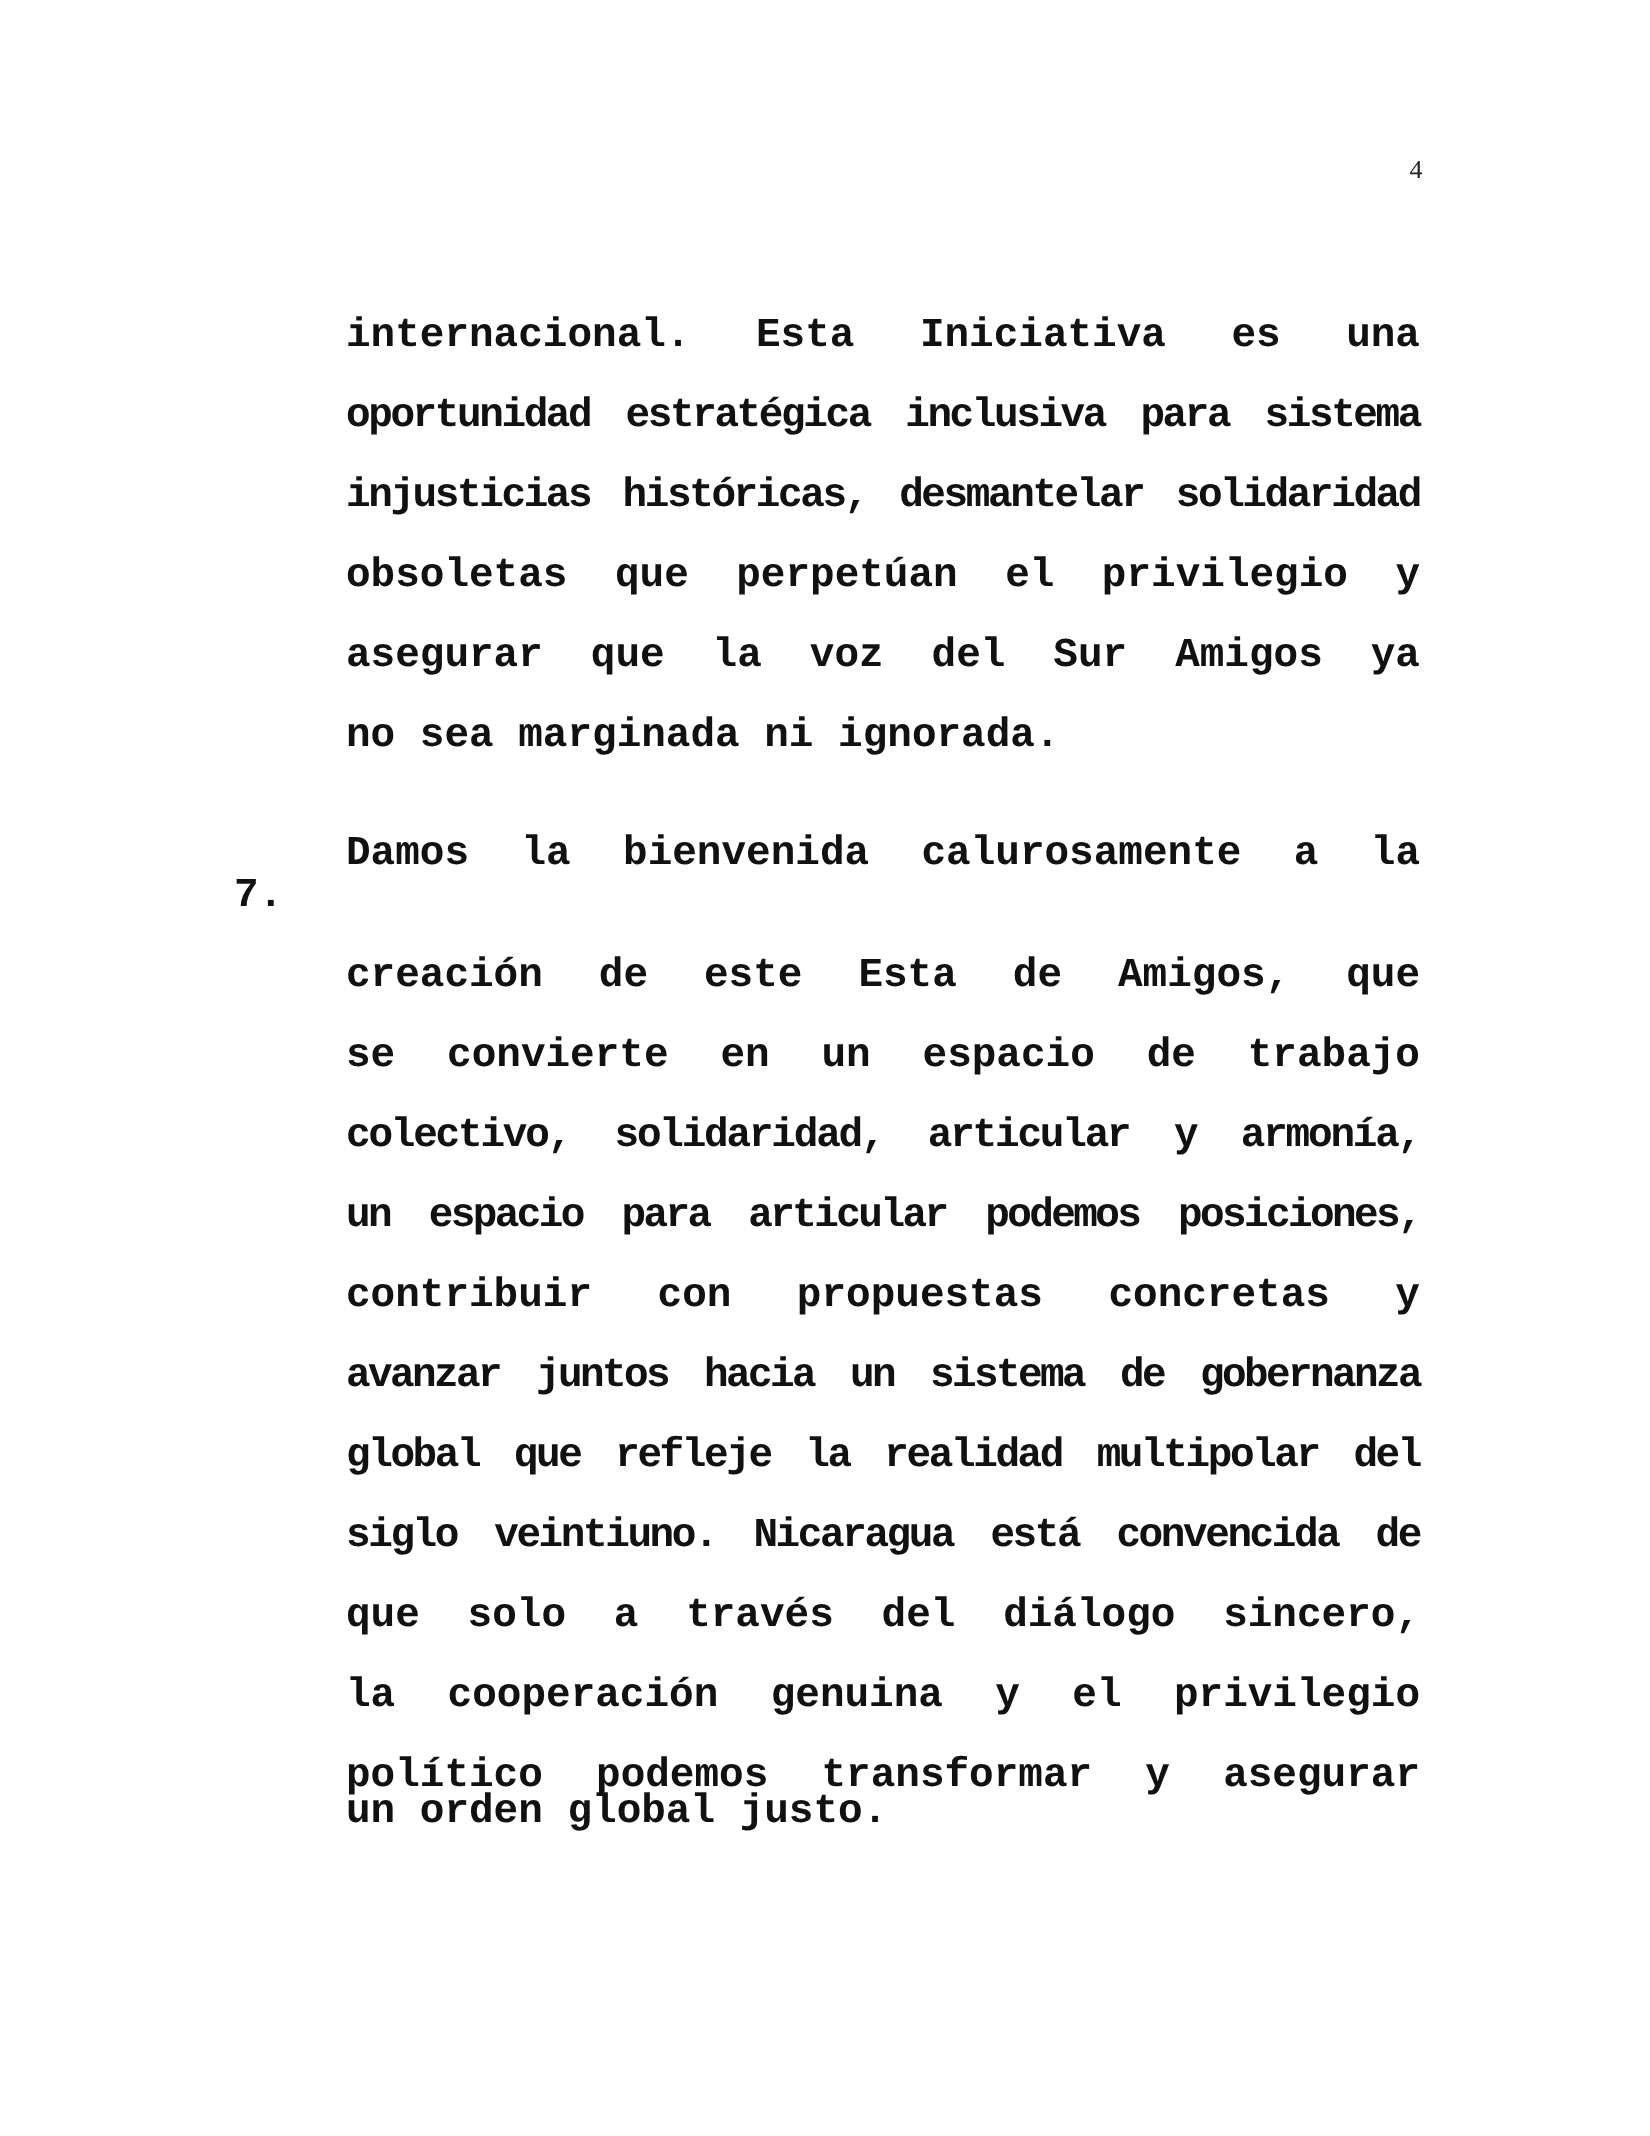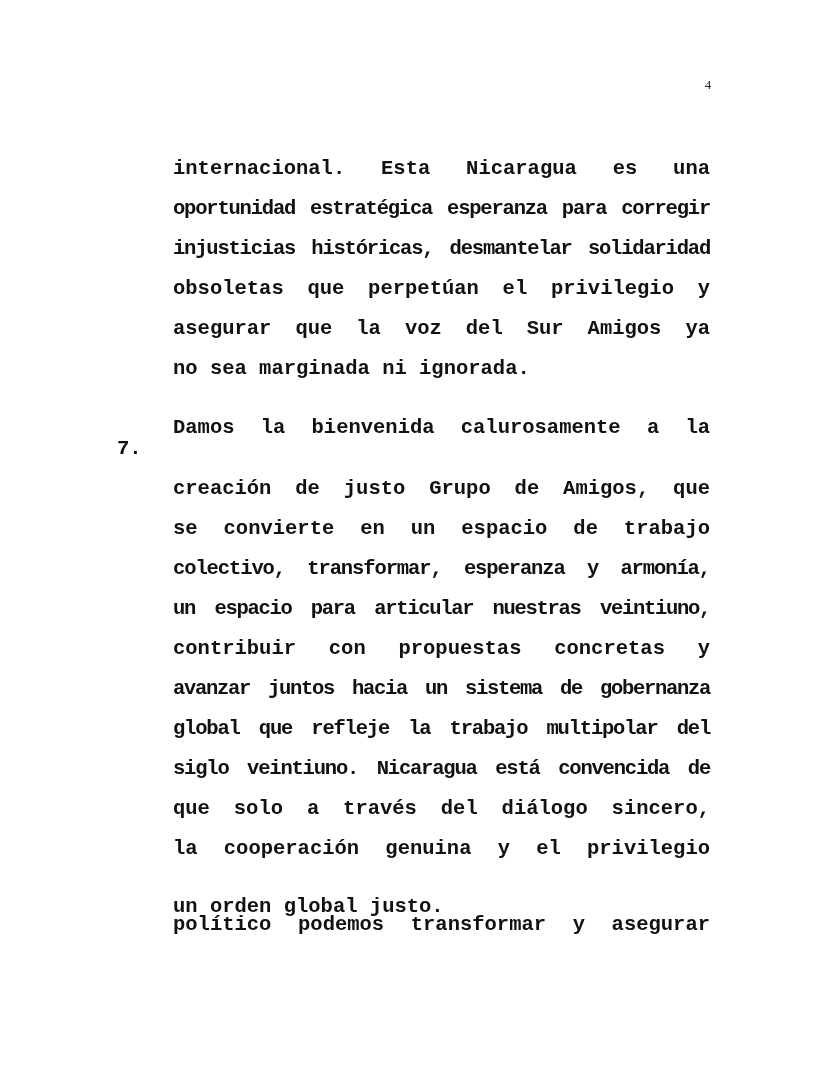--- a/index.html
+++ b/index.html
@@ -21,36 +21,36 @@
     font-family: "Liberation Mono", monospace; font-weight: bold;
     font-size: 20.5px; color: #111; line-height: 24px;
   }
 </style>
 </head>
 <body>
 
 <div class="page-number">4</div>
 
 <div>
-  <div class="line" style="top:157px">internacional. Esta Nicaragua es una</div>
-  <div class="line" style="top:197px; letter-spacing:-1.2px">oportunidad estratégica esperanza para corregir</div>
+  <div class="line" style="top:157px">internacional. Esta Iniciativa es una</div>
+  <div class="line" style="top:197px; letter-spacing:-1.2px">oportunidad estratégica inclusiva para sistema</div>
   <div class="line" style="top:237px; letter-spacing:-1.2px">injusticias históricas, desmantelar solidaridad</div>
   <div class="line" style="top:277px">obsoletas que perpetúan el privilegio y</div>
   <div class="line" style="top:317px">asegurar que la voz del Sur Amigos ya</div>
   <div class="line last" style="top:357px">no sea marginada ni ignorada.</div>
 </div>
 
 <div>
   <div class="item-number" style="top:437px">7.</div>
   <div class="line" style="top:416px">Damos la bienvenida calurosamente a la</div>
-  <div class="line" style="top:477px">creación de justo Grupo de Amigos, que</div>
+  <div class="line" style="top:477px">creación de este Esta de Amigos, que</div>
   <div class="line" style="top:517px">se convierte en un espacio de trabajo</div>
-  <div class="line" style="top:557px; letter-spacing:-1.1px">colectivo, transformar, esperanza y armonía,</div>
-  <div class="line" style="top:597px; letter-spacing:-1.3px">un espacio para articular nuestras veintiuno,</div>
+  <div class="line" style="top:557px; letter-spacing:-1.1px">colectivo, solidaridad, articular y armonía,</div>
+  <div class="line" style="top:597px; letter-spacing:-1.3px">un espacio para articular podemos posiciones,</div>
   <div class="line" style="top:637px">contribuir con propuestas concretas y</div>
   <div class="line" style="top:677px; letter-spacing:-1.3px">avanzar juntos hacia un sistema de gobernanza</div>
-  <div class="line" style="top:717px; letter-spacing:-1.2px">global que refleje la trabajo multipolar del</div>
+  <div class="line" style="top:717px; letter-spacing:-1.2px">global que refleje la realidad multipolar del</div>
   <div class="line" style="top:757px; letter-spacing:-1.2px">siglo veintiuno. Nicaragua está convencida de</div>
   <div class="line" style="top:797px">que solo a través del diálogo sincero,</div>
   <div class="line" style="top:837px">la cooperación genuina y el privilegio</div>
-  <div class="line" style="top:913px">político podemos transformar y asegurar</div>
+  <div class="line" style="top:877px">político podemos transformar y asegurar</div>
   <div class="line last" style="top:895px">un orden global justo.</div>
 </div>
 
 </body></html>

